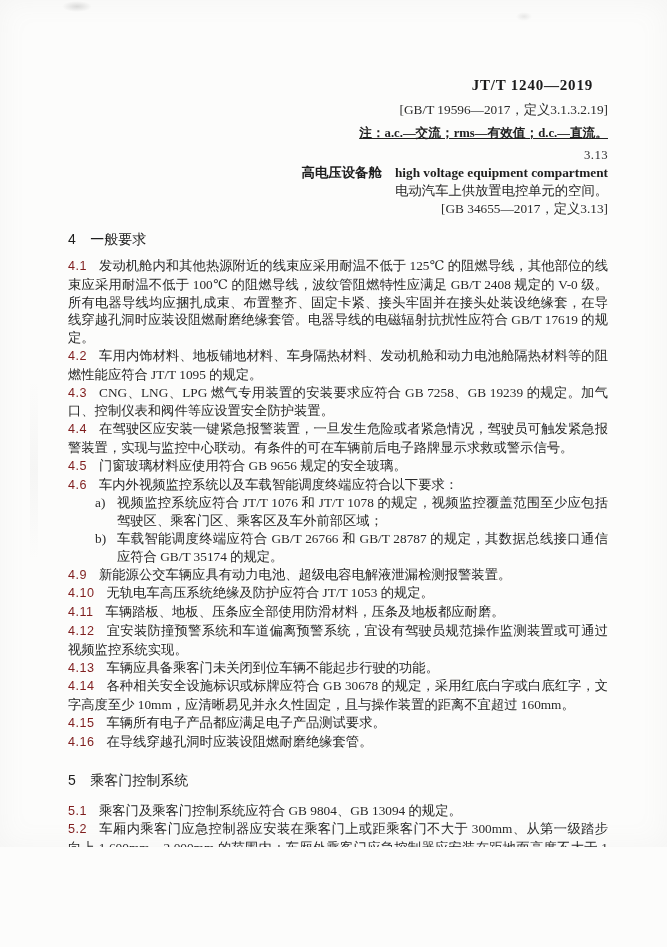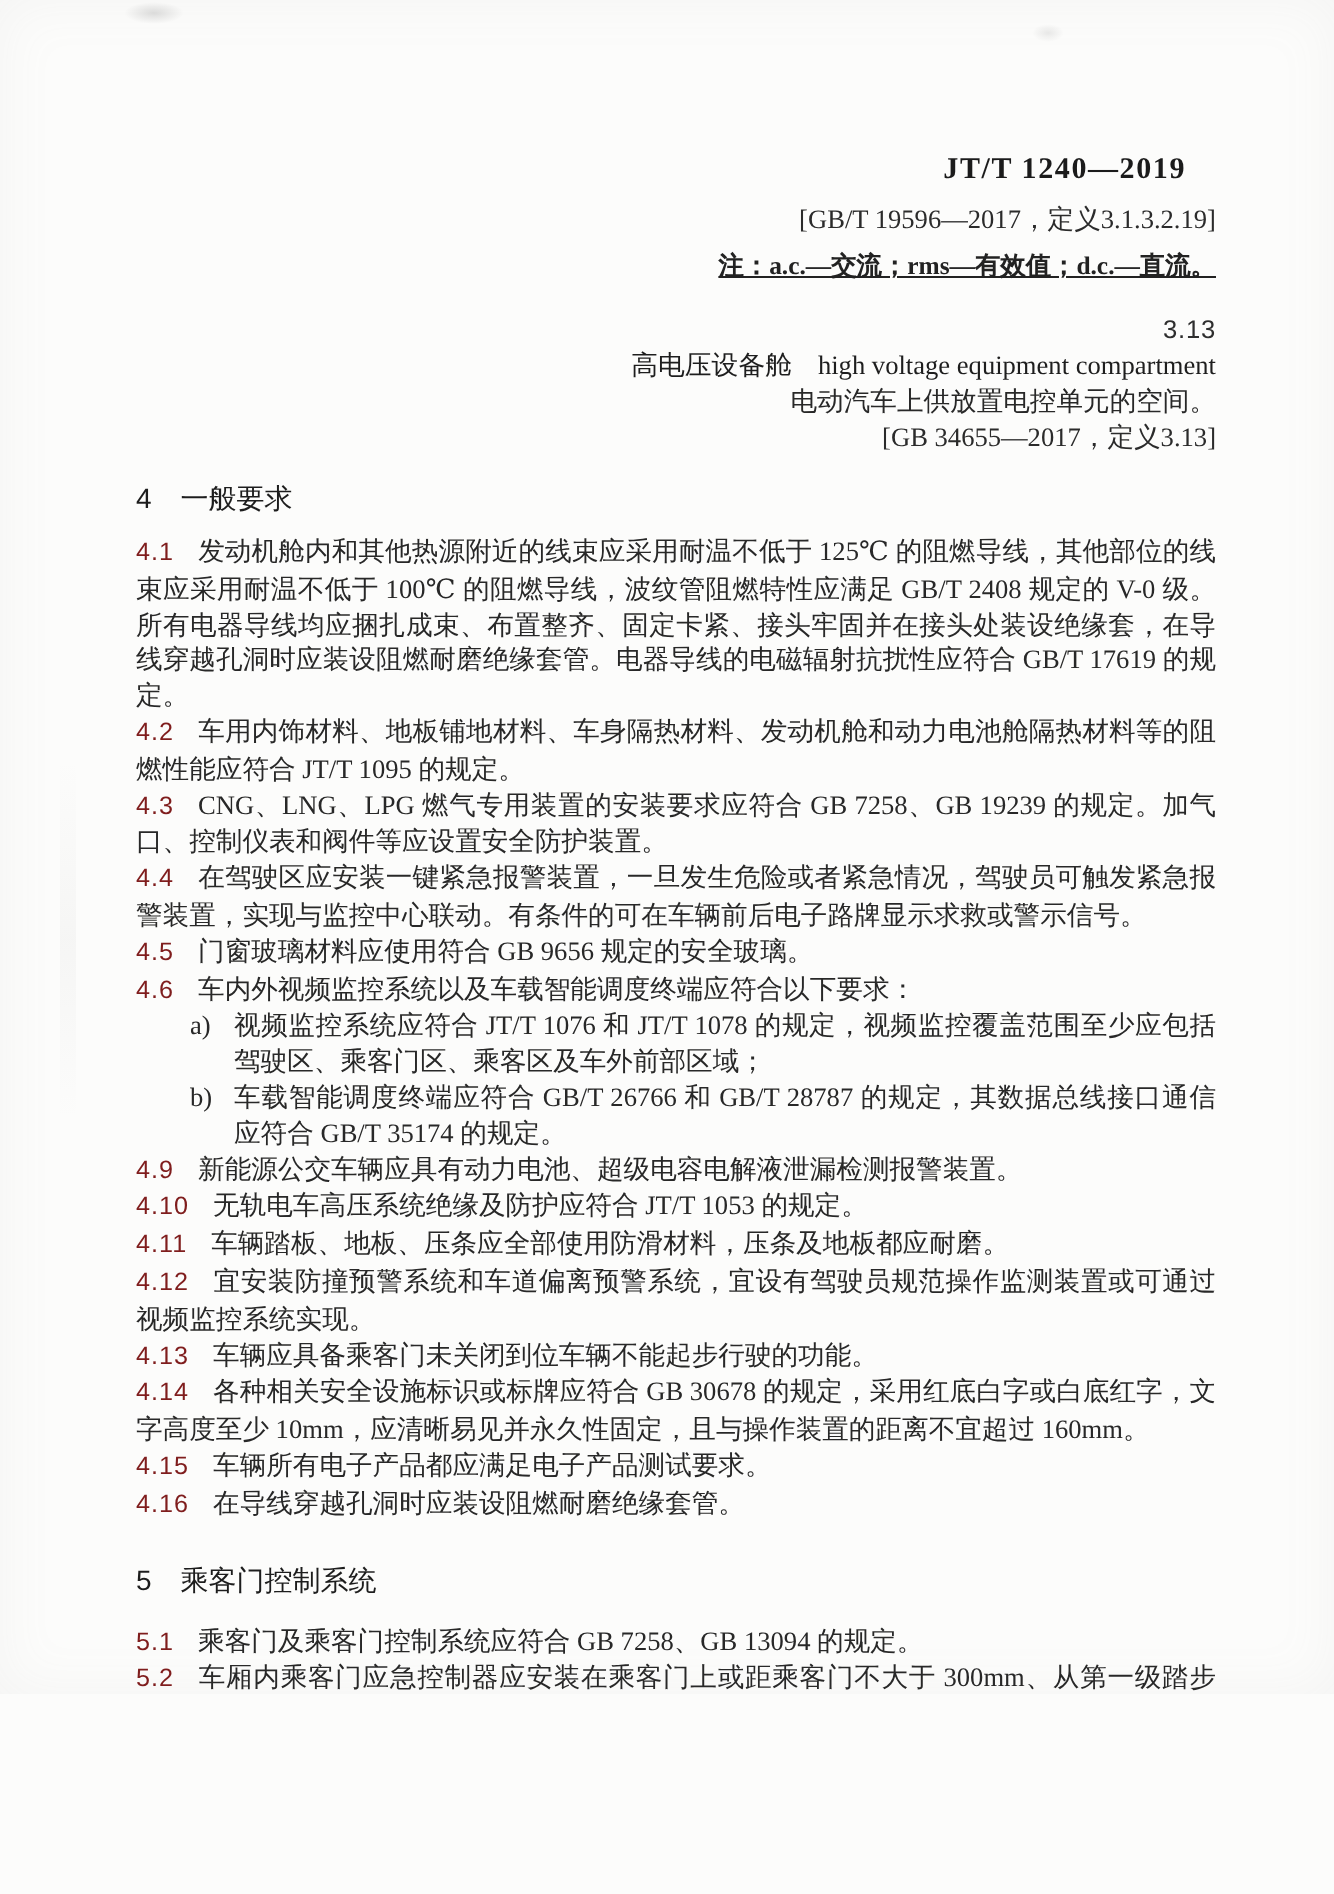--- a/index.html
+++ b/index.html
@@ -30,25 +30,25 @@
     width: 540px;
     color: #282828;
     font-size: 13.3px;
   }
   
   .defs { line-height: 18px; text-align: right; }
   .defs .indent { padding-left: 28px; }
   .ref-line { color: #2b2b2b; }
   .note-line { font-weight: bold; font-size: 12.7px; margin-top: 5px; color: #222; text-decoration: underline; }
   .term-num {
-    font-family: Liberation Sans, sans-serif;
-    font-size: 12.8px; margin-top: 14px; color: #2e2e2e;
+    font-family: Liberation Serif, serif;
+    font-size: 12.8px; margin-top: 4px; color: #2e2e2e;
     letter-spacing: 0.4px;
   }
-  .term-line { font-weight: normal; color: #1e1e1e; }
+  .term-line { font-weight: bold; color: #1e1e1e; }
   .term-zh { font-family: "Liberation Sans", "DejaVu Sans", sans-serif; font-size: 13.4px; }
   .term-en { margin-left: 13px; font-family: "Liberation Serif", "DejaVu Serif", serif; }
   
   h2.sec-heading {
     font-family: "Liberation Sans", "DejaVu Sans", sans-serif;
     font-size: 14px; font-weight: normal;
     color: #1d1d1d;
     line-height: 18px;
     margin: 12px 0 0 0;
   }
@@ -148,21 +148,21 @@
       <p class="clause"><span class="cnum">4.14</span><span>各种相关安全设施标识或标牌应符合 GB 30678 的规定，采用红底白字或白底红字，文字高度至少 10mm，应清晰易见并永久性固定，且与操作装置的距离不宜超过 160mm。</span></p>
       <p class="clause"><span class="cnum">4.15</span><span>车辆所有电子产品都应满足电子产品测试要求。</span></p>
       <p class="clause"><span class="cnum">4.16</span><span>在导线穿越孔洞时应装设阻燃耐磨绝缘套管。</span></p>
     </div>
 
     <h2 class="sec-heading s5">
       <span class="hnum">5</span><span>乘客门控制系统</span>
     </h2>
 
     <div class="clauses clauses-s5">
-      <p class="clause"><span class="cnum">5.1</span><span>乘客门及乘客门控制系统应符合 GB 7258、GB 13094 的规定。</span></p>
+      <p class="clause"><span class="cnum">5.1</span><span>乘客门及乘客门控制系统应符合 GB 9804、GB 13094 的规定。</span></p>
       <p class="clause"><span class="cnum">5.2</span><span>车厢内乘客门应急控制器应安装在乘客门上或距乘客门不大于 300mm、从第一级踏步向上 1 600mm～2 000mm 的范围内；车厢外乘客门应急控制器应安装在距地面高度不大于 1 800mm 高度处，</span></p>
     </div>
 
   </div>
 
   <div class="page-num">3</div>
 
   <div class="scan-bar"></div>
 
 </div>

